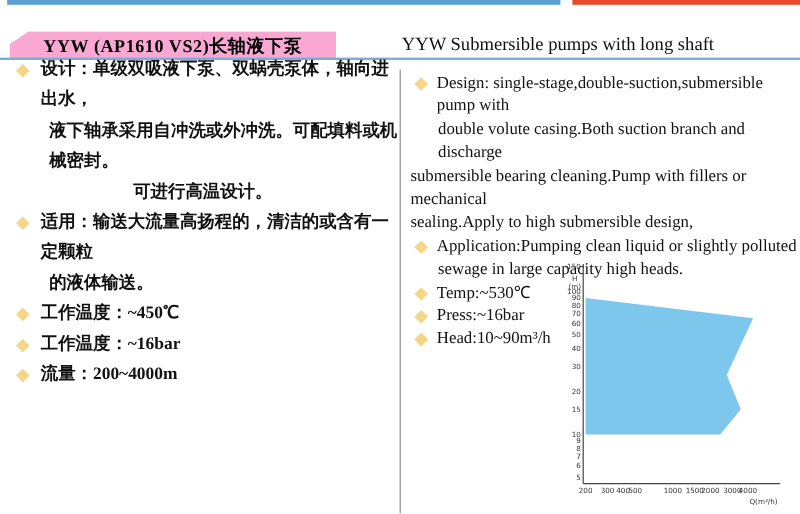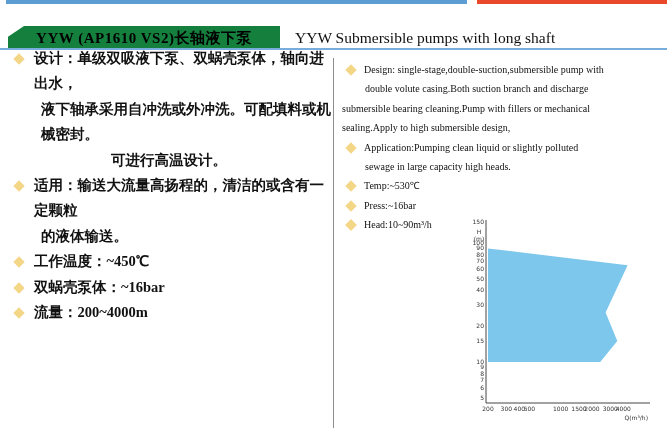--- a/index.html
+++ b/index.html
@@ -3,32 +3,32 @@
 <meta charset="utf-8">
 <style>
   html,body { margin:0; padding:0; }
   body {
     width:667px; height:428px; position:relative; background:#ffffff;
     font-family:"Liberation Serif", serif; overflow:hidden; color:#111;
   }
   .topbar-blue { position:absolute; left:6px; top:0; width:461px; height:4px; background:#5C9DD4; }
   .topbar-red  { position:absolute; left:477px; top:0; width:190px; height:4px; background:#E8492B; }
   .banner {
-    position:absolute; left:8px; top:26px; width:272px; height:24px; background:#15803d;
+    position:absolute; left:8px; top:26px; width:272px; height:24px; background:#f9a8d4;
     clip-path:polygon(16px 0, 100% 0, 100% 100%, 0 100%, 0 45%);
     display:flex; align-items:center; justify-content:center;
     font-weight:bold; font-size:15px; letter-spacing:0.5px; color:#000;
   }
-  .en-title { position:absolute; left:295px; top:29px; width:300px; text-align:left; font-size:15.5px; color:#101010; }
+  .en-title { position:absolute; left:295px; top:29px; width:300px; text-align:right; font-size:15.5px; color:#101010; }
   .rule    { position:absolute; left:0; top:48px; width:667px; height:2px; background:#79ADDC; }
   .divider { position:absolute; left:333px; top:58px; width:1px; height:370px; background:#8d8d8d; }
 
   .col { position:absolute; }
   #left-col  { left:4px;   top:46px; width:328px; font-size:14.5px; font-weight:bold; line-height:25.4px; }
-  #right-col { left:342px; top:60px; width:325px; font-size:10px; line-height:19.4px; }
+  #right-col { left:342px; top:60px; width:325px; font-size:14px; line-height:19.4px; }
   .line { position:relative; }
   #left-col  .b { padding-left:30px; }
   #left-col  .i { padding-left:37px; }
   #left-col  .f { padding-left:2px;text-align:center; }
   #right-col .b { padding-left:22px; }
   #right-col .i { padding-left:23px; }
   #right-col .f { padding-left:0; }
   .diamond { position:absolute; width:8px; height:8px; background:#F4D687; transform:rotate(45deg); }
   #left-col  .diamond { left:11px; top:9px; }
   #right-col .diamond { left:5px;  top:6px; }
@@ -50,21 +50,21 @@
 <div class="rule"></div>
 <div class="divider"></div>
 
 <div class="col" id="left-col">
     <div class="line b"><span class="diamond" style="background: rgb(244, 214, 135);"></span><span>设计：单级双吸液下泵、双蜗壳泵体，轴向进出水，</span></div>
     <div class="line i"><span>液下轴承采用自冲洗或外冲洗。可配填料或机械密封。</span></div>
     <div class="line f"><span>可进行高温设计。</span></div>
     <div class="line b"><span class="diamond" style="background: rgb(244, 214, 135);"></span><span>适用：输送大流量高扬程的，清洁的或含有一定颗粒</span></div>
     <div class="line i"><span>的液体输送。</span></div>
     <div class="line b"><span class="diamond" style="background: rgb(244, 214, 135);"></span><span>工作温度：~450℃</span></div>
-    <div class="line b"><span class="diamond" style="background: rgb(244, 214, 135);"></span><span>双蜗壳泵体：~16bar</span></div>
+    <div class="line b"><span class="diamond" style="background: rgb(244, 214, 135);"></span><span>工作温度：~16bar</span></div>
     <div class="line b"><span class="diamond" style="background: rgb(244, 214, 135);"></span><span>流量：200~4000m</span></div>
   </div>
 <div class="col" id="right-col">
     <div class="line b"><span class="diamond" style="background: rgb(244, 214, 135);"></span><span>Design: single-stage,double-suction,submersible pump with</span></div>
     <div class="line i"><span>double volute casing.Both suction branch and discharge</span></div>
     <div class="line f"><span>submersible bearing cleaning.Pump with fillers or mechanical</span></div>
     <div class="line f"><span>sealing.Apply to high submersible design,</span></div>
     <div class="line b"><span class="diamond" style="background: rgb(244, 214, 135);"></span><span>Application:Pumping clean liquid or slightly polluted</span></div>
     <div class="line i"><span>sewage in large capacity high heads.</span></div>
     <div class="line b"><span class="diamond" style="background: rgb(244, 214, 135);"></span><span>Temp:~530℃</span></div>

